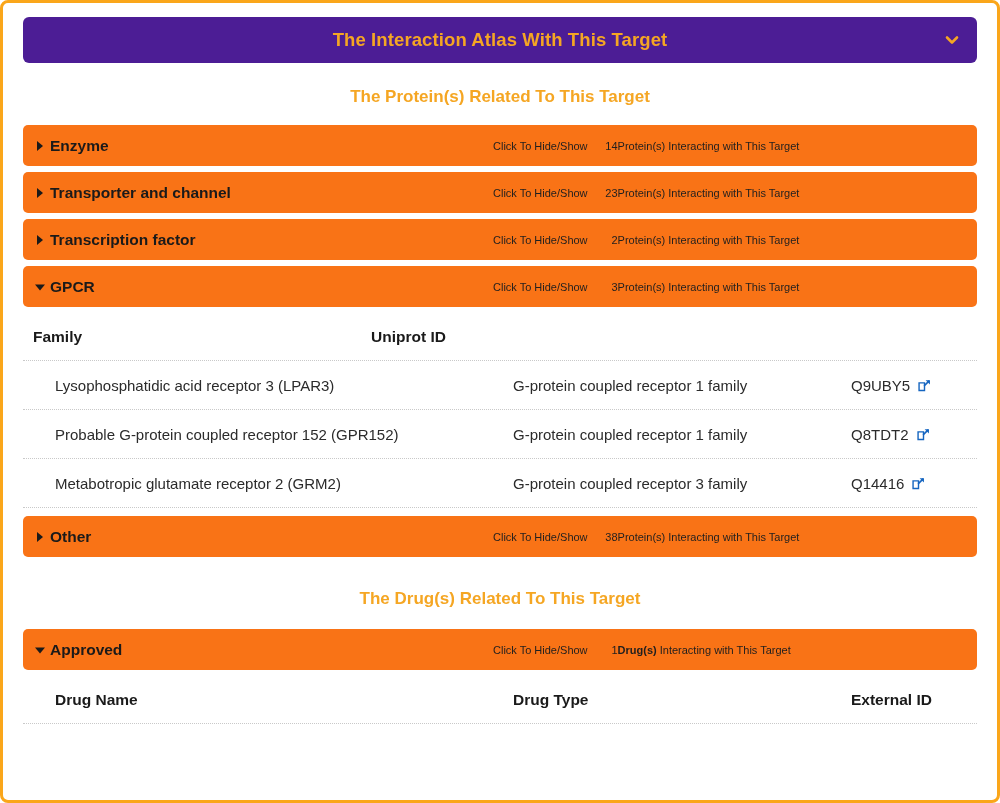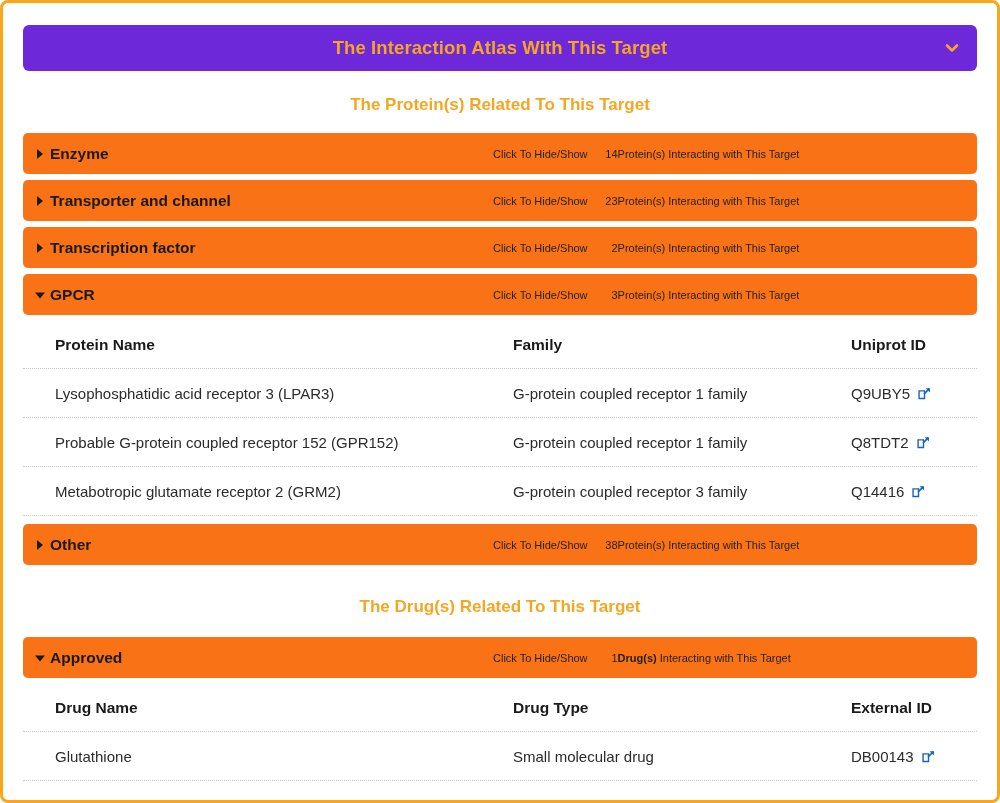--- a/index.html
+++ b/index.html
@@ -23,23 +23,23 @@
     border: 3px solid #FAA61A;
     border-radius: 8px;
     background: #ffffff;
     padding: 0 20px;
     overflow: hidden;
   }
 
   
   .atlas-header {
     position: relative;
-    margin-top: 22px;
+    margin-top: 14px;
     height: 46px;
-    background: #6d28d9;
+    background: #4c1d95;
     border-radius: 6px;
     display: flex;
     align-items: center;
     justify-content: center;
   }
   .atlas-header-title {
     font-size: 18.5px;
     font-weight: bold;
     color: #F5A623;
     letter-spacing: 0.1px;
@@ -239,21 +239,20 @@
     </div>
     <div class="cat-right">
       <span class="cat-action">Click To Hide/Show</span>
       <span class="cat-count">3</span>
       <span class="cat-suffix"><span>Protein(s)</span>&nbsp;<span>Interacting with This Target</span></span>
     </div>
   </div>
 
   <div class="detail-table">
     <div class="dt-row header">
-      <div class="c1">Protein Name</div>
       <div class="c2">Family</div>
       <div class="c3">Uniprot ID</div>
     </div>
 
     <div class="dt-row">
       <div class="c1">Lysophosphatidic acid receptor 3 (LPAR3)</div>
       <div class="c2">G-protein coupled receptor 1 family</div>
       <div class="c3">
         <span class="id-text">Q9UBY5</span>
         <span class="ext-link-icon">
@@ -333,29 +332,15 @@
     </div>
   </div>
 
   <div class="detail-table">
     <div class="dt-row header">
       <div class="c1">Drug Name</div>
       <div class="c2">Drug Type</div>
       <div class="c3">External ID</div>
     </div>
 
-    <div class="dt-row">
-      <div class="c1">Glutathione</div>
-      <div class="c2">Small molecular drug</div>
-      <div class="c3">
-        <span class="id-text">DB00143</span>
-        <span class="ext-link-icon">
-          <svg width="15" height="15" viewBox="0 0 16 16">
-            <path d="M2.2 5.2 H8 V13.4 H2.2 Z" fill="none" stroke="#1565C0" stroke-width="1.5"></path>
-            <path d="M7.6 8.4 L13.2 2.8" fill="none" stroke="#1565C0" stroke-width="1.7"></path>
-            <path d="M9.2 2.4 H13.8 V7.0 Z" fill="#1565C0"></path>
-          </svg>
-        </span>
-      </div>
-    </div>
   </div>
 
 </div>
 
 </body></html>

